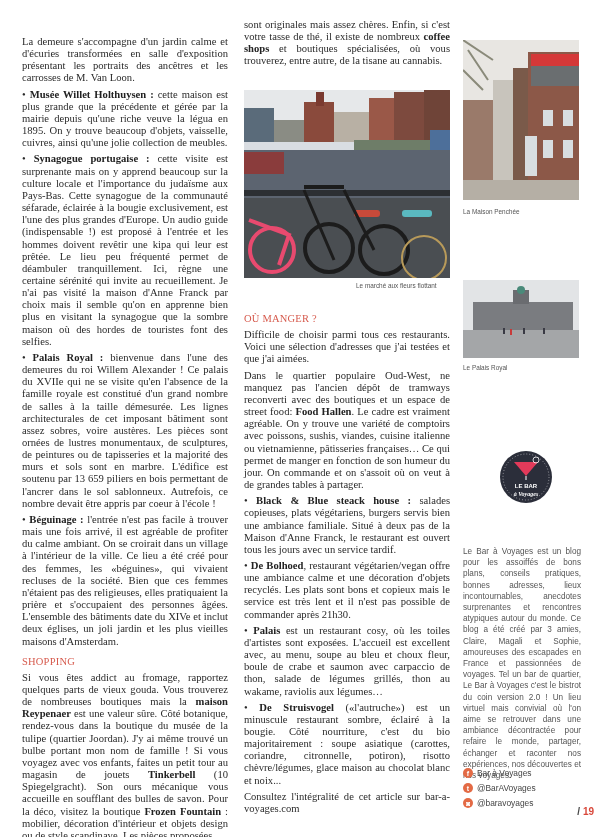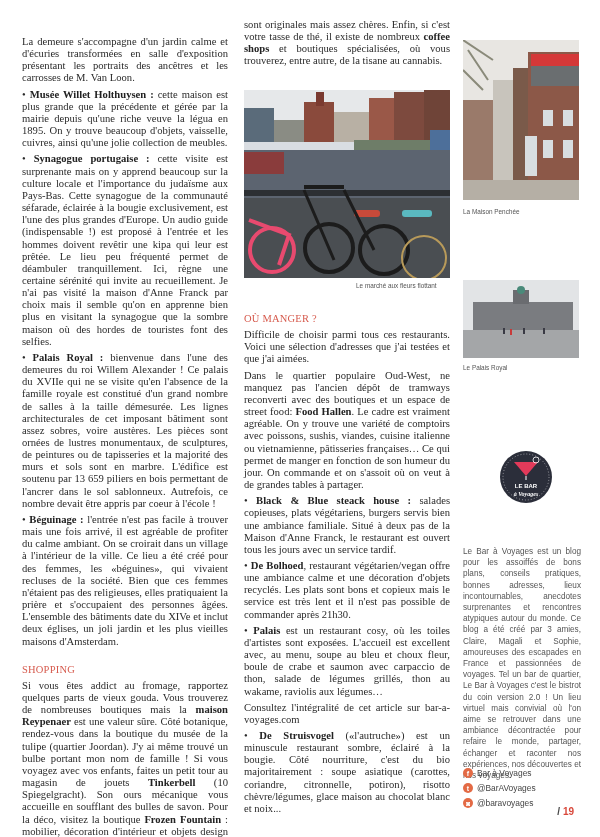--- a/index.html
+++ b/index.html
@@ -10,38 +10,38 @@
   .col1 { left:22px; top:36px; width:206px; }
   .col2 { left:244px; top:19px; width:206px; }
   .col p { margin:0 0 4px 0; }
   .col b { font-weight:bold; color:#222; }
   .section-title { color:#d65a4d; font-size:10.5px; margin:14px 0 4px 0; letter-spacing:0.2px; }
   .photo { position:absolute; overflow:hidden; }
   .caption { position:absolute; font-family:"Liberation Sans", sans-serif; font-size:6.4px; color:#555; }
   .sidebar-text { position:absolute; left:463px; top:514px; width:118px; font-family:Liberation Sans, sans-serif; font-size:8.2px; line-height:11.2px; color:#555; text-align:justify;margin-top:32px; }
   .social { position:absolute; left:463px; font-family:"Liberation Sans", sans-serif; font-size:8.4px; color:#444; display:flex; align-items:center; gap:4px; }
   .social .ico { width:10px; height:10px; border-radius:50%; background:#e36a45; color:#fff; font-size:7px; display:flex; align-items:center; justify-content:center; font-weight:bold; }
-  .page-num { position:absolute; right:26px; top:806px; font-family:"Liberation Sans", sans-serif; font-weight:bold; font-size:10px; color:#444; }
+  .page-num { position:absolute; right:6px; top:806px; font-family:"Liberation Sans", sans-serif; font-weight:bold; font-size:10px; color:#444; }
   .page-num .n { color:#d8473a; }
 </style>
 </head>
 <body>
 
 <div class="header-tag">
   <span>VOYAGER</span>
   <span class="slash">/</span>
 </div>
 
 <div class="col col1">
   <p>La demeure s'accompagne d'un jardin calme et d'écuries transformées en salle d'exposition présentant les portraits des ancêtres et les carrosses de M. Van Loon.</p>
   <p><span>•</span> <b>Musée Willet Holthuysen :</b><span> cette maison est plus grande que la précédente et gérée par la mairie depuis qu'une riche veuve la légua en 1895. On y trouve beaucoup d'objets, vaisselle, cuivres, ainsi qu'une jolie collection de meubles.</span></p>
   <p><span>•</span> <b>Synagogue portugaise :</b><span> cette visite est surprenante mais on y apprend beaucoup sur la culture locale et l'importance du judaïsme aux Pays-Bas. Cette synagogue de la communauté séfarade, éclairée à la bougie exclusivement, est l'une des plus grandes d'Europe. Un audio guide (indispensable !) est proposé à l'entrée et les hommes doivent revêtir une kipa qui leur est prêtée. Le lieu peu fréquenté permet de déambuler tranquillement. Ici, règne une certaine sérénité qui invite au recueillement. Je n'ai pas visité la maison d'Anne Franck par choix mais il semble qu'on en apprenne bien plus en visitant la synagogue que la sombre maison où des hordes de touristes font des selfies.</span></p>
   <p><span>•</span> <b>Palais Royal :</b><span> bienvenue dans l'une des demeures du roi Willem Alexander ! Ce palais du XVIIe qui ne se visite qu'en l'absence de la famille royale est constitué d'un grand nombre de salles à la taille démesurée. Les lignes architecturales de cet imposant bâtiment sont assez sobres, voire austères. Les pièces sont ornées de lustres monumentaux, de sculptures, de peintures ou de tapisseries et la majorité des murs et sols sont en marbre. L'édifice est soutenu par 13 659 piliers en bois permettant de l'ancrer dans le sol sablonneux. Autrefois, ce nombre devait être appris par coeur à l'école !</span></p>
   <p><span>•</span> <b>Béguinage :</b><span> l'entrée n'est pas facile à trouver mais une fois arrivé, il est agréable de profiter du calme ambiant. On se croirait dans un village à l'intérieur de la ville. Ce lieu a été créé pour des femmes, les «béguines», qui vivaient recluses de la société. Bien que ces femmes n'étaient pas des religieuses, elles pratiquaient la prière et s'occupaient des personnes âgées. L'ensemble des bâtiments date du XIVe et inclut deux églises, un joli jardin et les plus vieilles maisons d'Amsterdam.</span></p>
-  <div class="section-title" style="margin-top:16px;font-family:Liberation Serif, serif;">SHOPPING</div>
+  <div class="section-title" style="margin-top:8px;font-family:Liberation Serif, serif;">SHOPPING</div>
   <p><span>Si vous êtes addict au fromage, rapportez quelques parts de vieux gouda. Vous trouverez de nombreuses boutiques mais la </span><b>maison Reypenaer</b><span> est une valeur sûre. Côté botanique, rendez-vous dans la boutique du musée de la tulipe (quartier Joordan). J'y ai même trouvé un bulbe portant mon nom de famille ! Si vous voyagez avec vos enfants, faites un petit tour au magasin de jouets </span><b>Tinkerbell</b><span> (10 Spiegelgracht). Son ours mécanique vous accueille en soufflant des bulles de savon. Pour la déco, visitez la boutique </span><b>Frozen Fountain</b><span> : mobilier, décoration d'intérieur et objets design ou de style scandinave. Les pièces proposées</span></p>
 </div>
 
 <div class="col col2">
   <p><span>sont originales mais assez chères. Enfin, si c'est votre tasse de thé, il existe de nombreux </span><b>coffee shops</b><span> et boutiques spécialisées, où vous trouverez, entre autre, de la tisane au cannabis.</span></p>
 </div>
 
 <div class="photo" style="left:244px; top:90px; width:206px; height:188px;">
   <svg width="206" height="188" viewBox="0 0 206 188">
     <rect width="206" height="188" fill="#d9dde2"></rect>
@@ -73,22 +73,22 @@
 </div>
 <div class="caption" style="left:356px; top:282px;">Le marché aux fleurs flottant</div>
 
 <div class="col col2" style="top:297px;margin-top:16px;">
   <div class="section-title" style="margin-top:0;">OÙ MANGER ?</div>
   <p>Difficile de choisir parmi tous ces restaurants. Voici une sélection d'adresses que j'ai testées et que j'ai aimées.</p>
   <p><span>Dans le quartier populaire Oud-West, ne manquez pas l'ancien dépôt de tramways reconverti avec des boutiques et un espace de street food: </span><b>Food Hallen</b><span>. Le cadre est vraiment agréable. On y trouve une variété de comptoirs avec poissons, sushis, viandes, cuisine italienne ou vietnamienne, pâtisseries françaises… Ce qui permet de manger en fonction de son humeur du jour. On commande et on s'assoit où on veut à de grandes tables à partager.</span></p>
   <p><span>•</span> <b>Black &amp; Blue steack house :</b><span> salades copieuses, plats végétariens, burgers servis bien une ambiance familiale. Situé à deux pas de la Maison d'Anne Franck, le restaurant est ouvert tous les jours avec un service tardif.</span></p>
   <p><span>•</span> <b>De Bolhoed</b><span>, restaurant végétarien/vegan offre une ambiance calme et une décoration d'objets recyclés. Les plats sont bons et copieux mais le service est très lent et il n'est pas possible de commander après 21h30.</span></p>
   <p><span>•</span> <b>Palais</b><span> est un restaurant cosy, où les toiles d'artistes sont exposées. L'accueil est excellent avec, au menu, soupe au bleu et choux fleur, boule de crabe et saumon avec carpaccio de thon, salade de légumes grillés, thon au wakame, raviolis aux légumes…</span></p>
+  <p><span>•</span> <b>De Struisvogel</b><span> («l'autruche») est un minuscule restaurant sombre, éclairé à la bougie. Côté nourriture, c'est du bio majoritairement : soupe asiatique (carottes, coriandre, citronnelle, potiron), risotto chèvre/légumes, glace maison au chocolat blanc et noix...</span></p>
   <p>Consultez l'intégralité de cet article sur bar-a-voyages.com</p>
-  <p><span>•</span> <b>De Struisvogel</b><span> («l'autruche») est un minuscule restaurant sombre, éclairé à la bougie. Côté nourriture, c'est du bio majoritairement : soupe asiatique (carottes, coriandre, citronnelle, potiron), risotto chèvre/légumes, glace maison au chocolat blanc et noix...</span></p>
 </div>
 
 <div class="photo" style="left:463px; top:40px; width:116px; height:160px;">
   <svg width="116" height="160" viewBox="0 0 116 160">
     <rect width="116" height="160" fill="#e8e6e2"></rect>
     <path d="M0 0 L30 20 M5 10 L25 40 M0 30 L20 50" stroke="#8a8a7a" stroke-width="2"></path>
     <rect x="0" y="60" width="30" height="90" fill="#9a7a6a"></rect>
     <rect x="30" y="40" width="20" height="110" fill="#c8c4bc"></rect>
     <rect x="50" y="28" width="20" height="122" fill="#7a5a4a"></rect>
     <rect x="65" y="12" width="51" height="138" fill="#8c5848"></rect>

